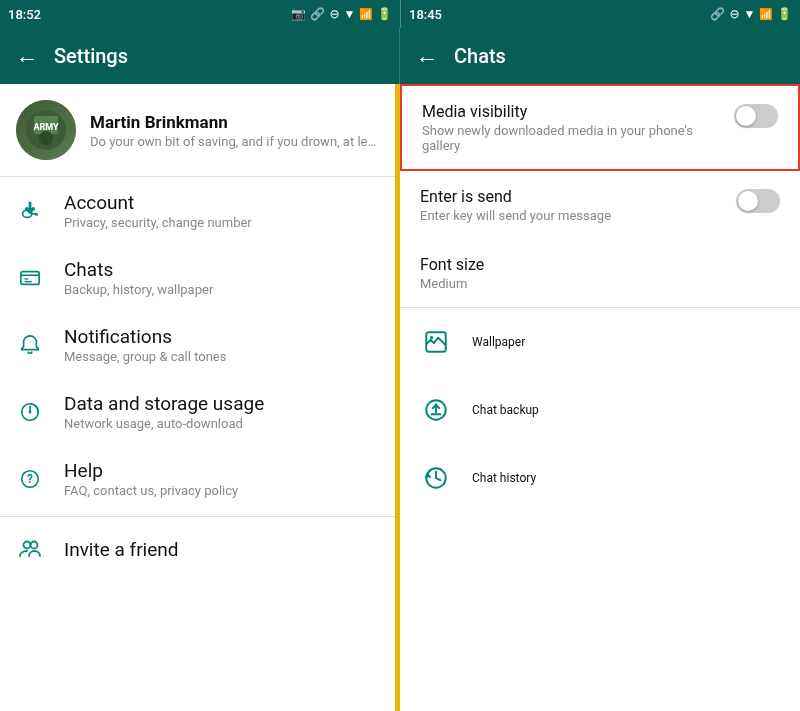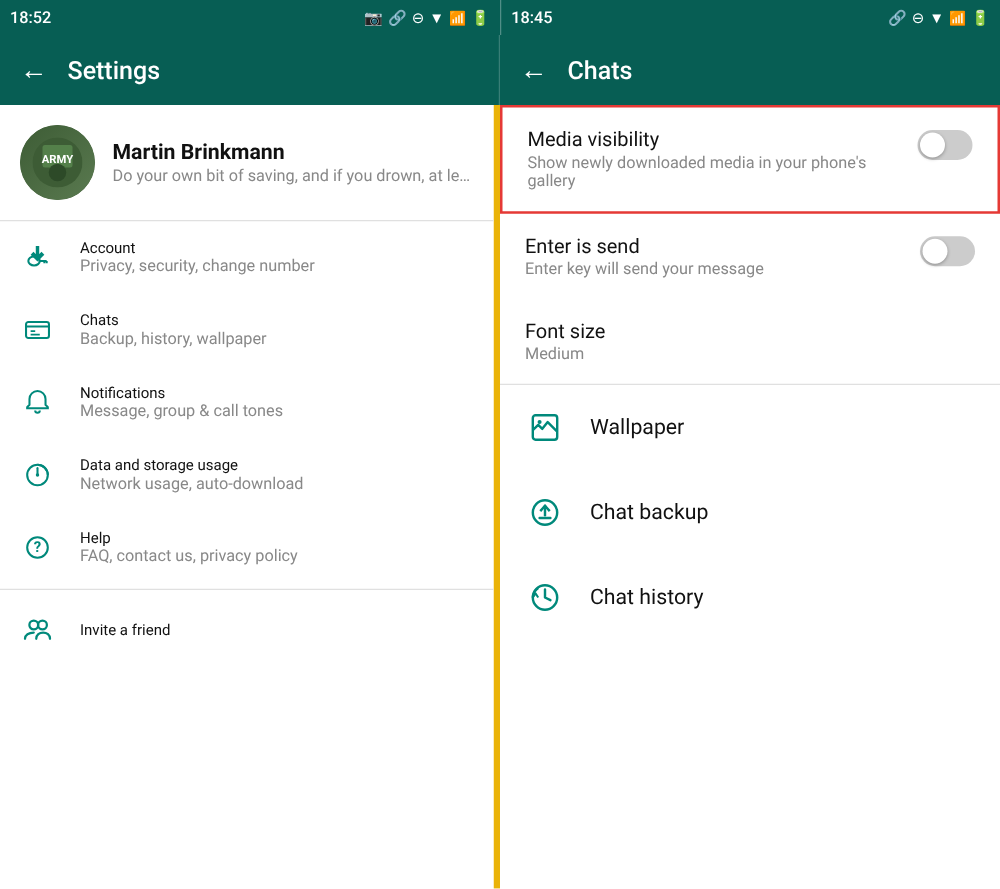--- a/index.html
+++ b/index.html
@@ -116,21 +116,21 @@
     }
     .menu-icon {
       width: 28px;
       height: 28px;
       display: flex;
       align-items: center;
       justify-content: center;
       flex-shrink: 0;
     }
     .menu-text { flex: 1; }
-    .menu-label { font-size: 12px; color: #111; }
+    .menu-label { font-size: 19px; color: #111; }
     .menu-sublabel { font-size: 13px; color: #888; margin-top: 1px; }
 
     .menu-divider { height: 1px; background: #e0e0e0; margin: 4px 0; }
 
     
     .right-panel {
       flex: 1;
       overflow-y: auto;
       background: #fff;
     }
@@ -184,21 +184,21 @@
       cursor: pointer;
     }
     .action-icon {
       width: 32px;
       height: 32px;
       display: flex;
       align-items: center;
       justify-content: center;
       flex-shrink: 0;
     }
-    .action-label { font-size: 17px; color: #111; }
+    .action-label { font-size: 12px; color: #111; }
 
     .font-size-row {
       padding: 16px 20px;
     }
   </style>
 </head>
 <body>
 
 <div class="status-bar">
   <div class="status-bar-left">

